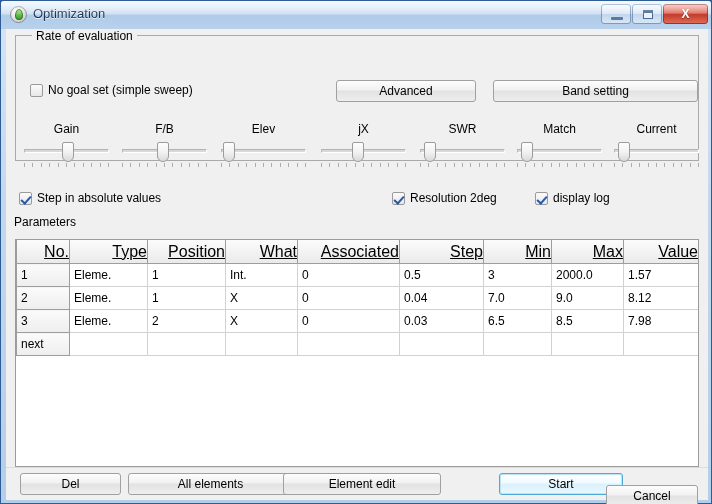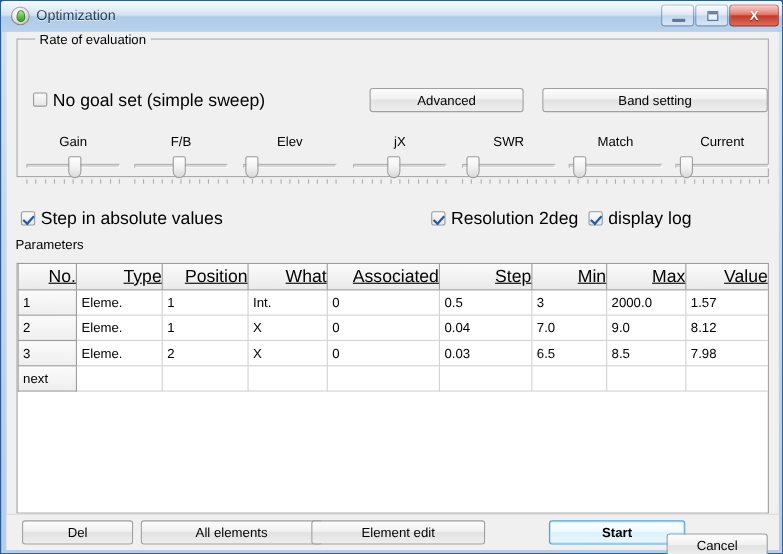--- a/index.html
+++ b/index.html
@@ -97,21 +97,21 @@
   .cbx{
     position:absolute;width:13px;height:13px;box-sizing:border-box;
     border:1px solid #9a9a9a;border-radius:2px;
     background:linear-gradient(180deg,#fbfbfb,#e7e7e7);
   }
   .cbx.on:after{
     content:"";position:absolute;left:3px;top:1px;width:4px;height:8px;
     border:solid #2558a8;border-width:0 2px 2px 0;
     transform:rotate(42deg);
   }
-  .cbx-label{position:absolute;font-size:16px;white-space:nowrap;}
+  .cbx-label{position:absolute;font-size:12px;white-space:nowrap;}
 
   
   .btn{
     position:absolute;box-sizing:border-box;height:22px;
     border:1px solid #a0a0a0;border-radius:3px;
     background:linear-gradient(180deg,#fdfdfd 0%,#f1f1f1 45%,#e2e2e2 50%,#eeeeee 100%);
     font-size:12px;color:#000;text-align:center;
     line-height:20px;cursor:default;white-space:nowrap;
   }
   .btn.default{
@@ -431,18 +431,18 @@
             <td></td>
           </tr>
         </tbody>
       </table>
     </div>
 
     <div id="bottombar">
       <div class="btn" style="left:14px;top:5px;width:101px;">Del</div>
       <div class="btn" style="left:122px;top:5px;width:165px;">All elements</div>
       <div class="btn" style="left:277px;top:5px;width:158px;">Element edit</div>
-      <div class="btn default" style="left:493px;top:5px;width:124px;font-weight:bold;">Start</div>
+      <div class="btn default" style="left:493px;top:5px;width:124px;">Start</div>
       <div class="btn" style="left:600px;top:5px;width:92px;margin-top:12px;">Cancel</div>
     </div>
 
   </div>
 </div>
 
 </body></html>

